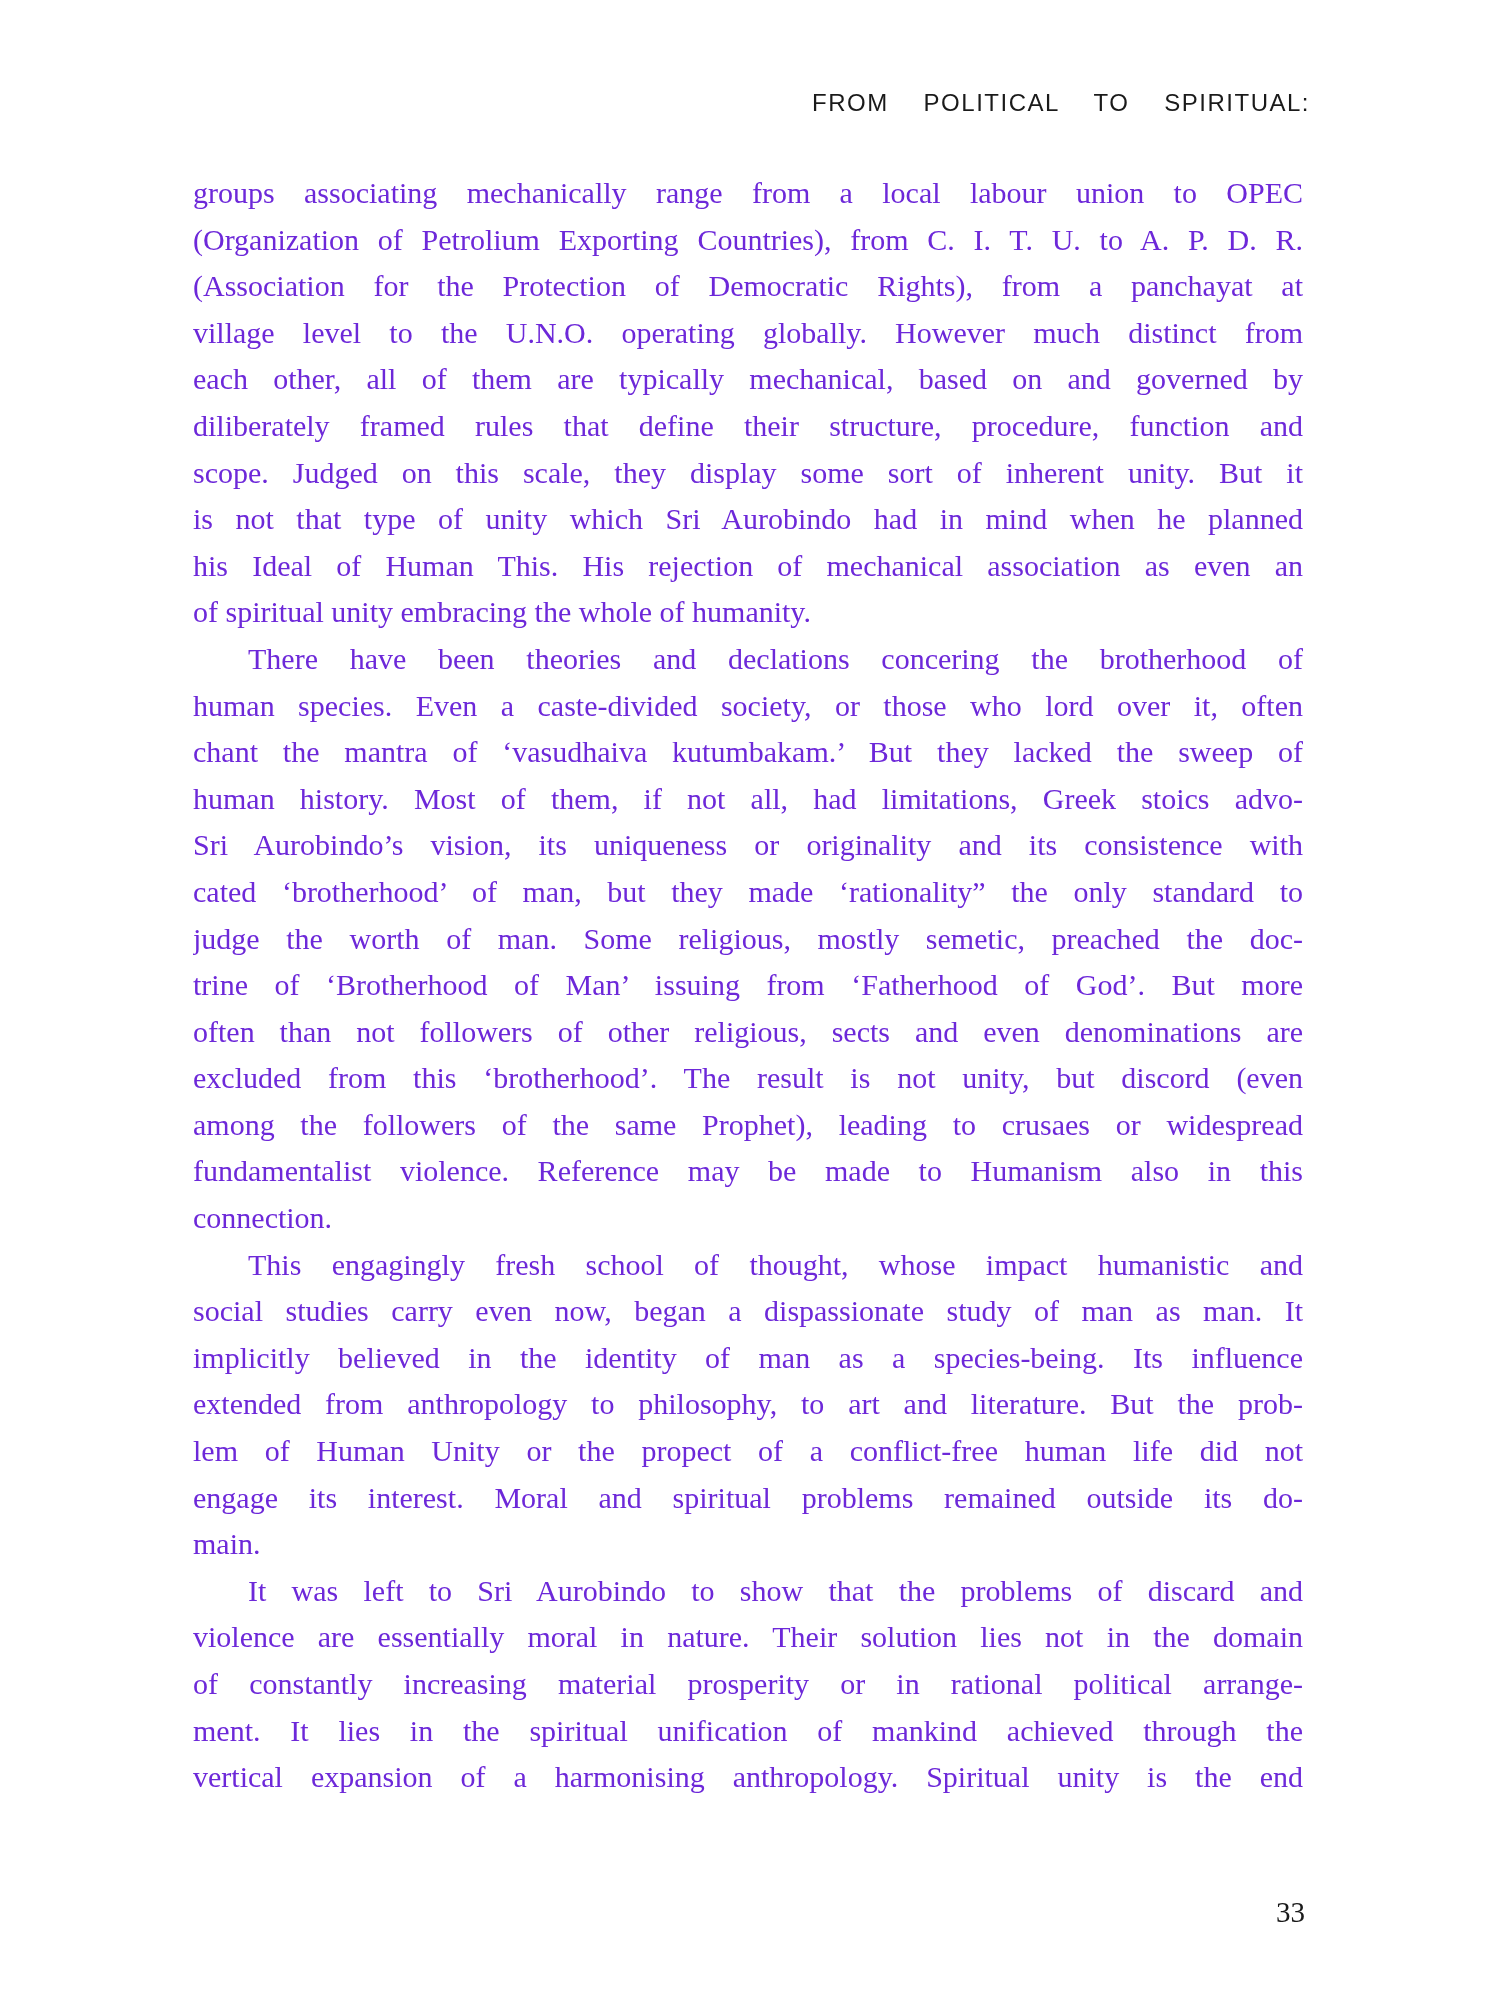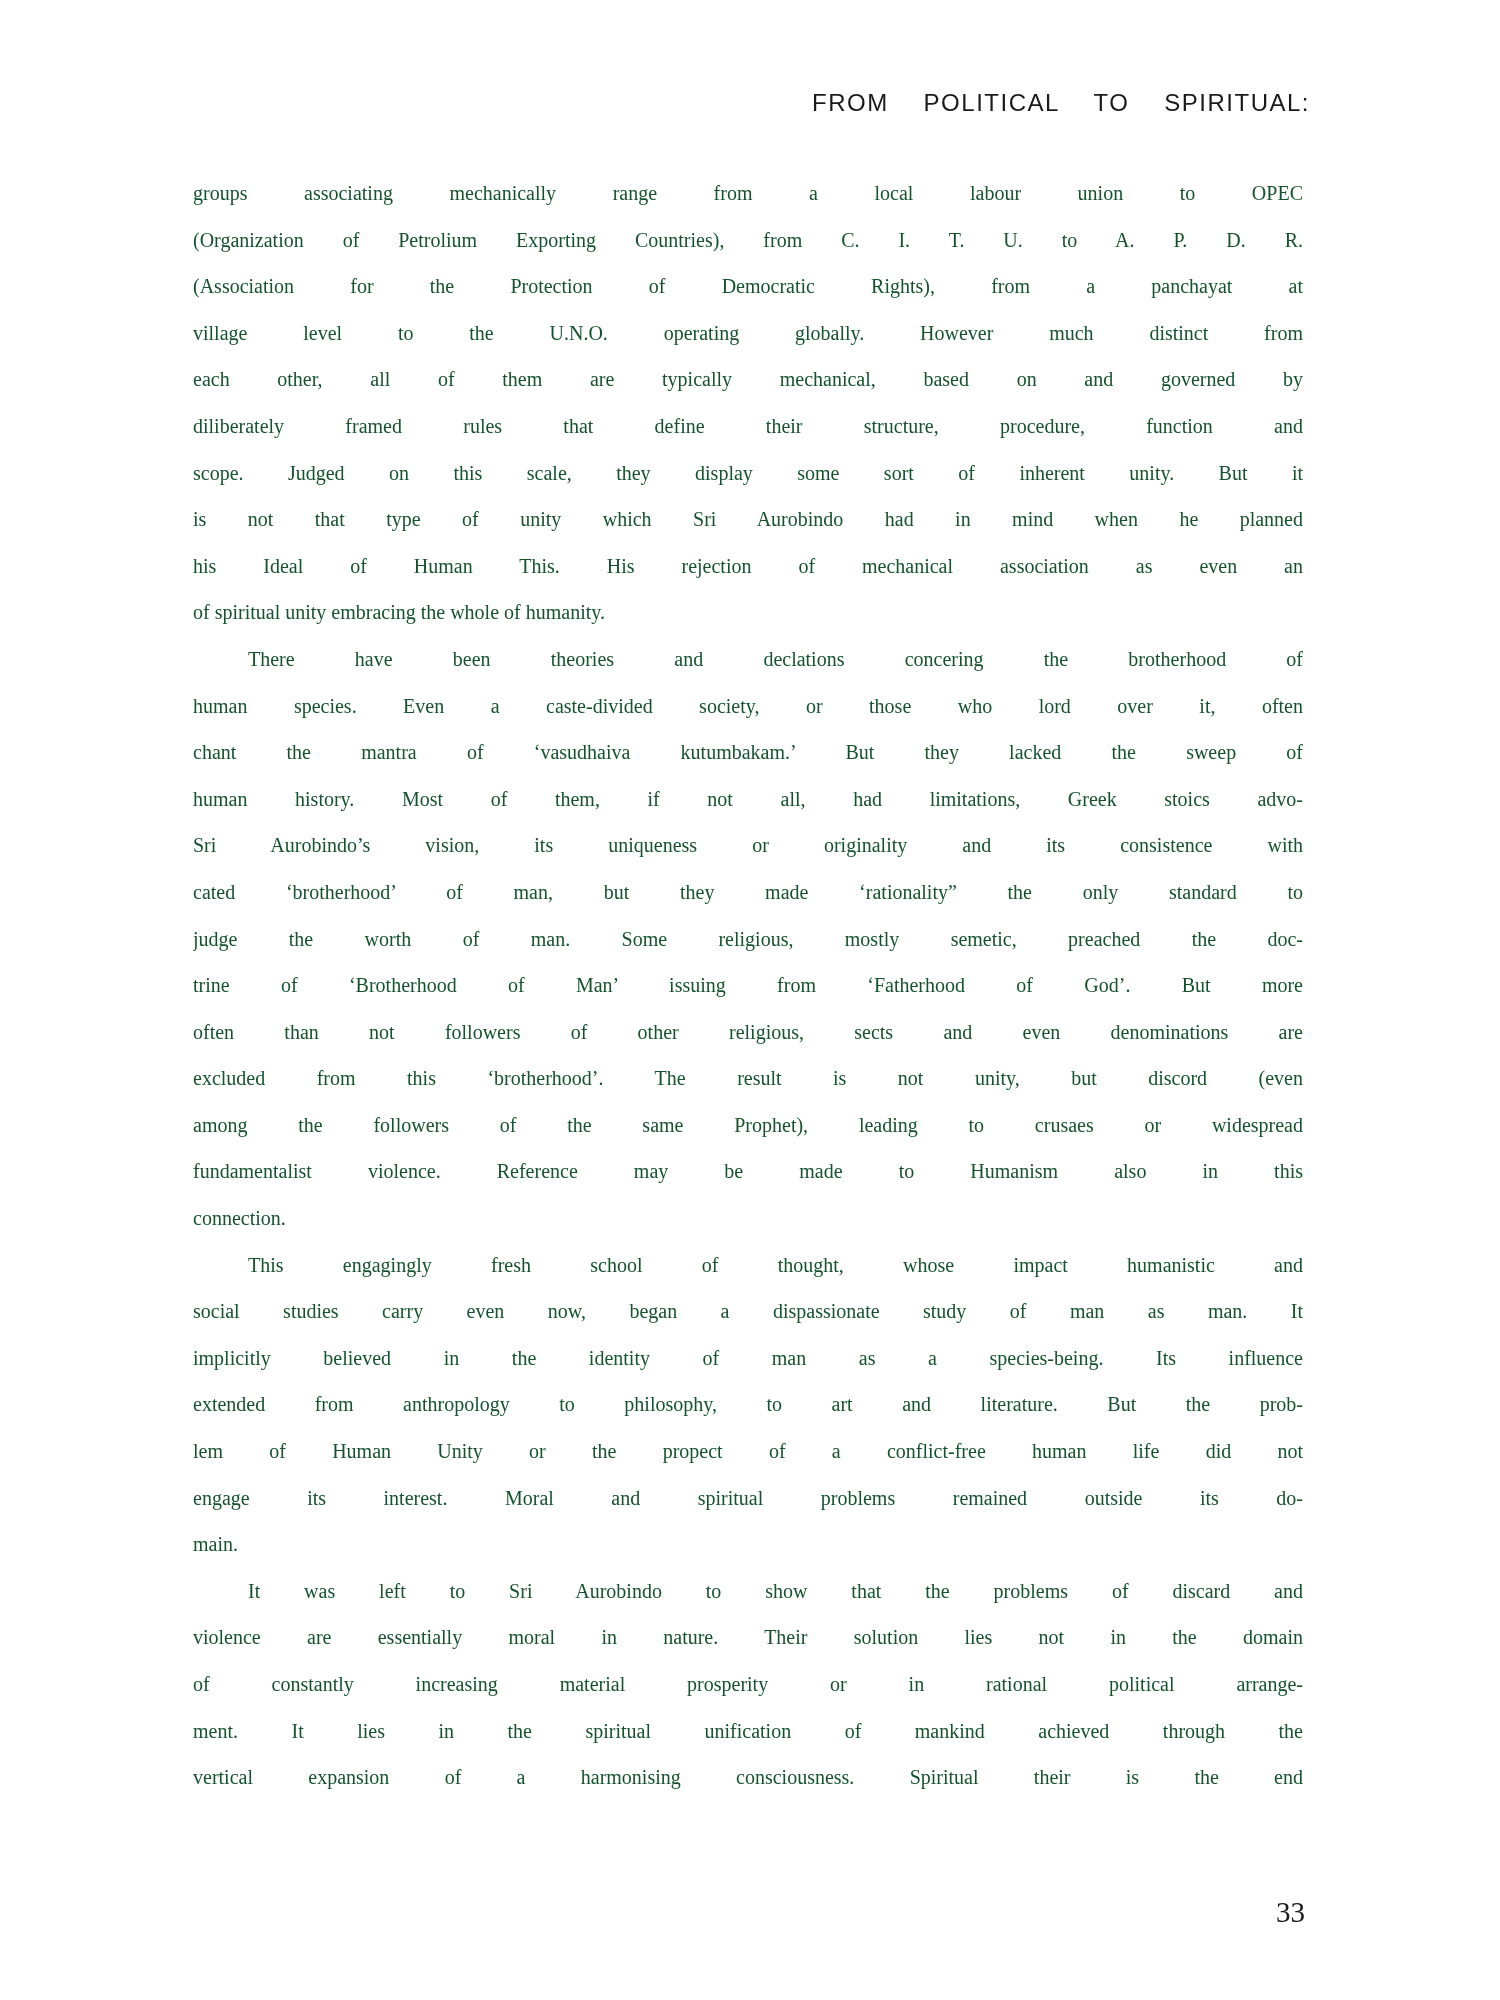--- a/index.html
+++ b/index.html
@@ -6,21 +6,21 @@
   body { width: 1500px; height: 2000px; position: relative; overflow: hidden; color: #141414; }
   .running-head {
     position: absolute; left: 812px; top: 88px; width: 498px;
     font-family: "Liberation Sans", sans-serif; font-size: 24px;
     letter-spacing: 1.5px; word-spacing: 12px;
     text-align: justify; text-align-last: justify; white-space: nowrap;
     line-height: 30px; color: #1a1a1a;
   }
   .body-text {
     position: absolute; left: 193px; top: 170px; width: 1110px;
-    font-family: "Liberation Serif", serif; font-size: 20px; color: #14532d;
+    font-family: "Liberation Serif", serif; font-size: 30px; color: #6d28d9;
   }
   .line {
     display: block; height: 46.6px; line-height: 46.6px;
     text-align: justify; text-align-last: justify; white-space: normal;
     overflow: hidden;
   }
   .line.last { text-align-last: left; }
   .line.indent { padding-left: 55px; }
   .page-number {
     position: absolute; left: 1200px; top: 1886px; width: 105px;
@@ -72,17 +72,17 @@
     <span class="line">lem of Human Unity or the propect of a conflict-free human life did not</span>
     <span class="line">engage its interest. Moral and spiritual problems remained outside its do-</span>
     <span class="line last">main.</span>
   </div>
 
   <div>
     <span class="line indent">It was left to Sri Aurobindo to show that the problems of discard and</span>
     <span class="line">violence are essentially moral in nature. Their solution lies not in the domain</span>
     <span class="line">of constantly increasing material prosperity or in rational political arrange-</span>
     <span class="line">ment. It lies in the spiritual unification of mankind achieved through the</span>
-    <span class="line">vertical expansion of a harmonising consciousness. Spiritual their is the end</span>
+    <span class="line">vertical expansion of a harmonising anthropology. Spiritual unity is the end</span>
   </div>
 </div>
 
 <div class="page-number">33</div>
 
 </body></html>

